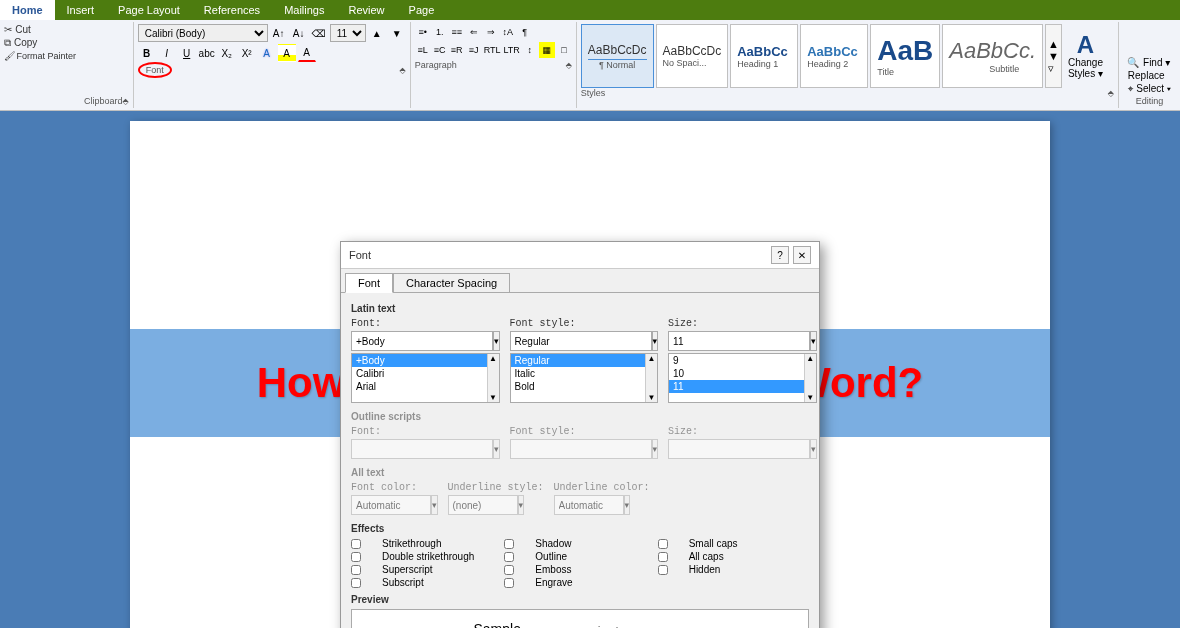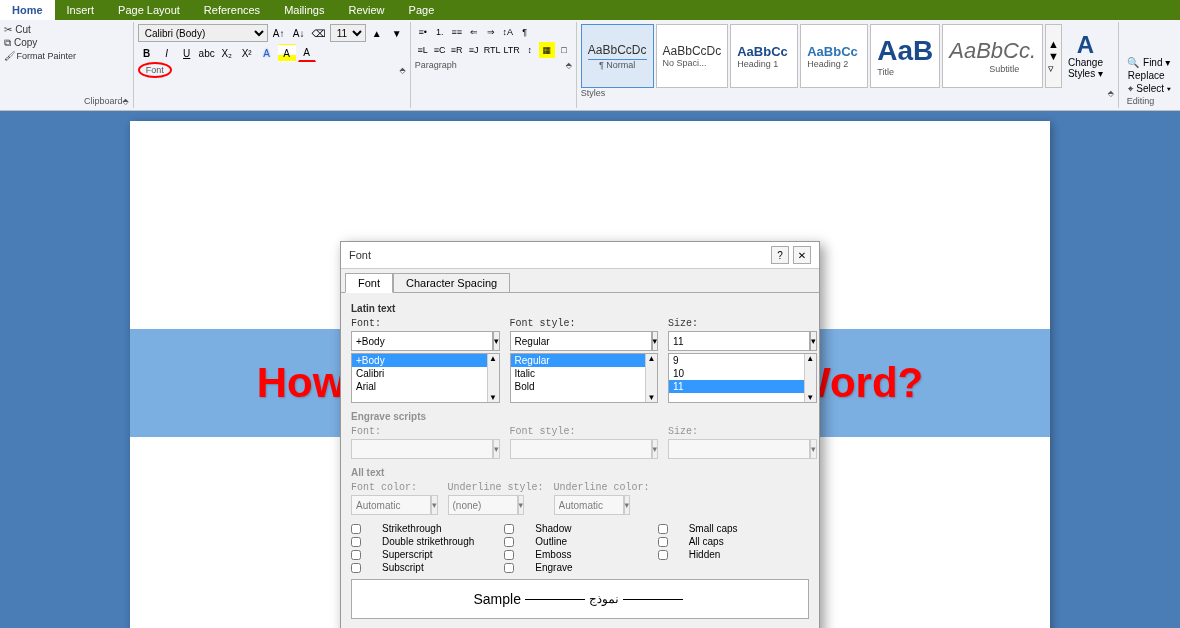--- a/index.html
+++ b/index.html
@@ -38,21 +38,21 @@
     .para-row { display: flex; align-items: center; gap: 1px; margin-bottom: 2px; }
     .para-btn { font-size: 9px; height: 16px; min-width: 16px; border: 1px solid transparent; background: none; cursor: pointer; }
 
     
     .styles-group { display: flex; flex-direction: column; border-right: 1px solid #c8c8c8; padding: 2px 4px; flex: 1; }
     .styles-row { display: flex; align-items: center; gap: 2px; }
 
     
     .editing-group { display: flex; flex-direction: column; padding: 2px 8px; margin-top: 32px; }
     .editing-btn { font-size: 10px; background: none; border: none; cursor: pointer; text-align: left; white-space: nowrap; padding: 1px; }
-    .editing-label { font-size: 9px; color: #555; text-align: left; }
+    .editing-label { font-size: 9px; color: #555; text-align: center; }
 
     
     .main-content { display: flex; width: 100%; height: calc(628px - 95px); position: relative; }
     .doc-area { background: #4a7cb5; flex: 1; display: flex; justify-content: center; padding-top: 10px; }
     .doc-page { background: #fff; width: 920px; min-height: 400px; box-shadow: 2px 2px 8px rgba(0,0,0,0.3); padding: 20px; position: relative; }
 
     
     .overlay-banner { position: absolute; top: 50%; left: 50%; transform: translate(-50%, -50%); background: rgba(100, 160, 220, 0.85); width: 100%; padding: 30px 20px; text-align: center; z-index: 10; }
     .overlay-text { color: red; font-size: 42px; font-weight: bold; font-family: Arial, sans-serif; text-shadow: 1px 1px 2px rgba(0,0,0,0.2); }
 
@@ -325,21 +325,21 @@
               <div class="dialog-list-item selected">11</div>
               <div class="dialog-scrollbar">
                 <span class="dialog-scrollbar-up">▲</span>
                 <span class="dialog-scrollbar-down">▼</span>
               </div>
             </div>
           </div>
         </div>
 
         <div class="faded-section">
-          <div class="dialog-section-label">Engrave scripts</div>
+          <div class="dialog-section-label">Outline scripts</div>
           <div class="dialog-row">
             <div class="dialog-field" style="flex:2;">
               <label class="dialog-field-label">Font:</label>
               <div style="display:flex;">
                   <input type="text" class="dialog-input" style="flex: 1 1 0%;" value="">
                   <button style="font-size:9px;height:20px;border:1px solid #aaa;background:#f0f0f0;">▾</button>
                 </div>
             </div>
             <div class="dialog-field" style="flex:1.5;">
               <label class="dialog-field-label">Font style:</label>
@@ -379,20 +379,21 @@
               <label class="dialog-field-label">Underline color:</label>
               <div style="display:flex;">
                   <input type="text" class="dialog-input" style="width: 70px;" value="Automatic">
                   <button style="font-size:9px;height:20px;border:1px solid #aaa;background:#f0f0f0;">▾</button>
                 </div>
             </div>
           </div>
         </div>
 
         <div class="dialog-effects">
+          <div class="dialog-section-label">Effects</div>
           <div class="effects-grid">
             <div class="effect-item">
                 <input type="checkbox" class="effect-checkbox" style="">
                 <span>Strikethrough</span>
               </div>
             <div class="effect-item">
                 <input type="checkbox" class="effect-checkbox" style="">
                 <span>Shadow</span>
               </div>
             <div class="effect-item">
@@ -427,20 +428,21 @@
                 <input type="checkbox" class="effect-checkbox" style="">
                 <span>Subscript</span>
               </div>
             <div class="effect-item">
                 <input type="checkbox" class="effect-checkbox" style="">
                 <span>Engrave</span>
               </div>
           </div>
         </div>
 
+        <div class="dialog-section-label">Preview</div>
         <div class="dialog-preview">
           <span class="preview-text">Sample</span>
           <span class="preview-line"></span>
           <span class="preview-arabic">نموذج</span>
           <span class="preview-line"></span>
         </div>
 
       </div>
     </div>
   </div>

